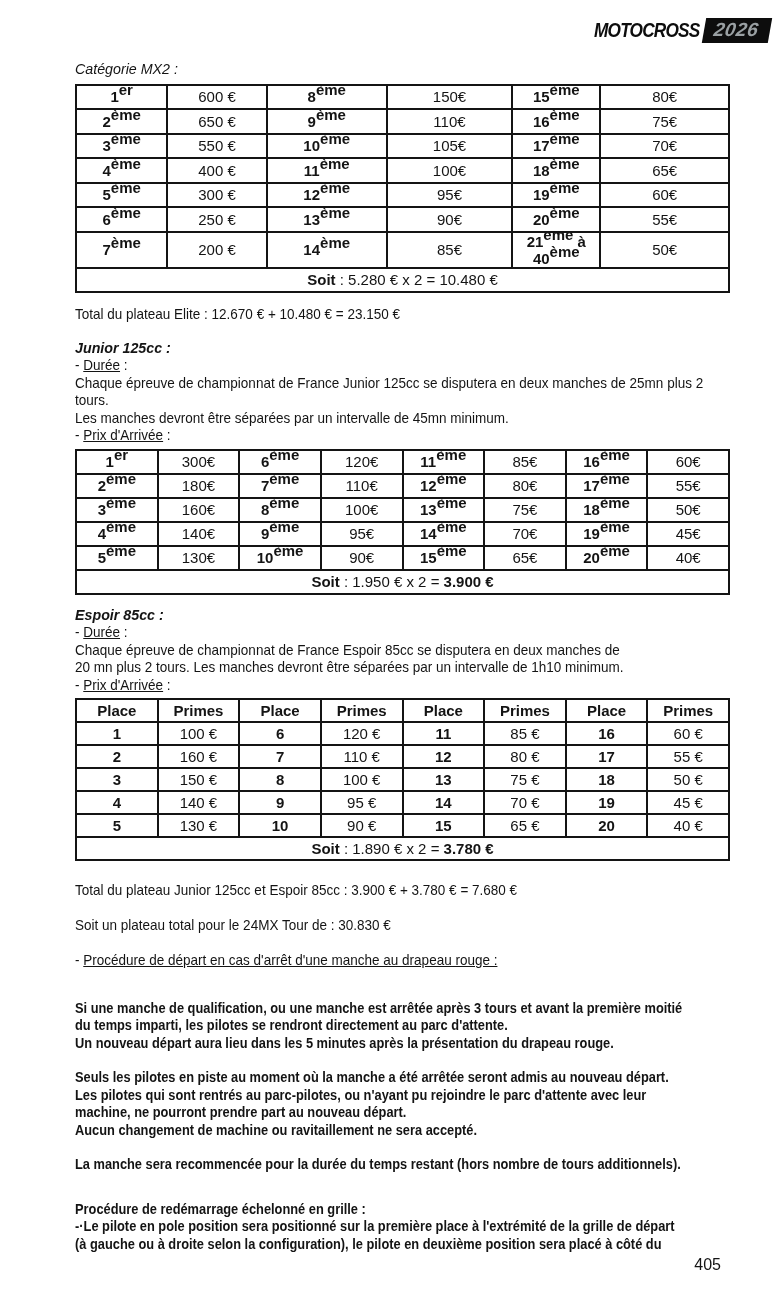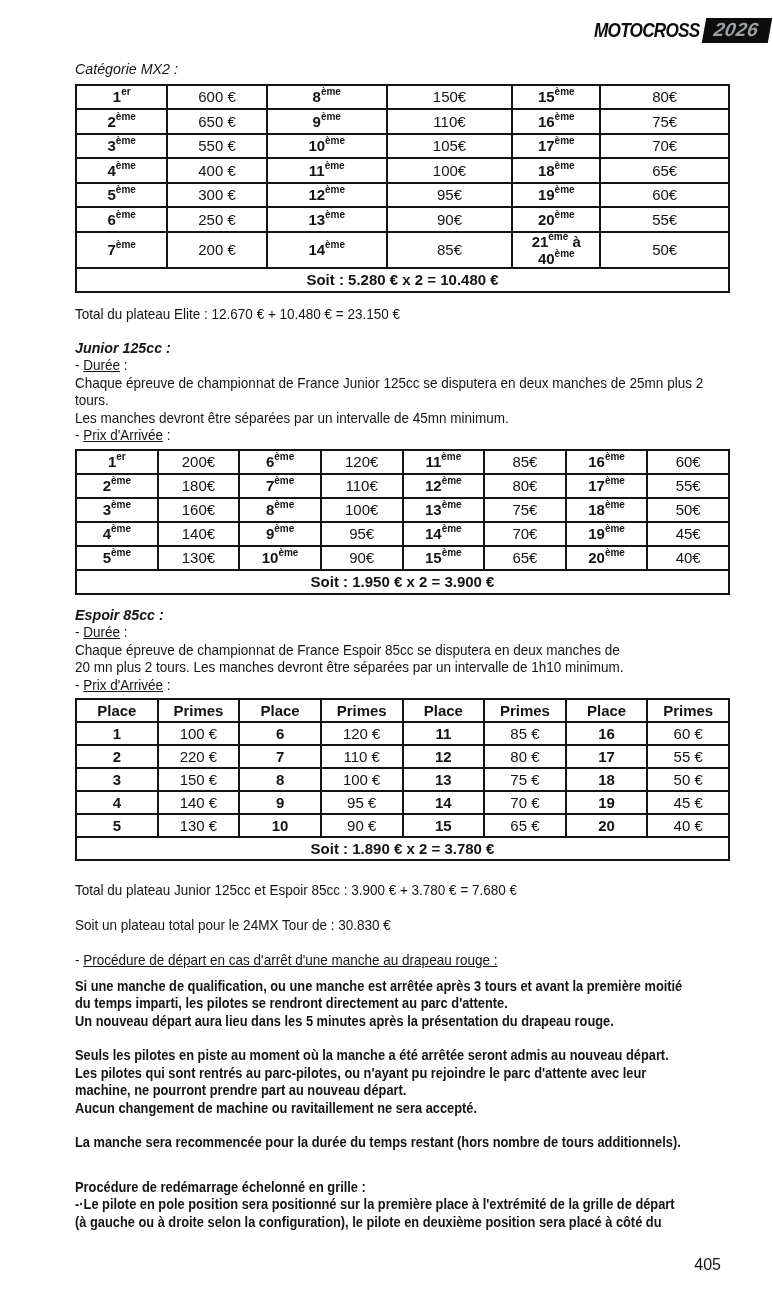--- a/index.html
+++ b/index.html
@@ -35,22 +35,22 @@
   .mt-total { margin-top:12px; }
   .mt-p { margin-top:17px; }
 
   
   table { border-collapse:collapse; width:100%; table-layout:fixed; font-size:15px; }
   td,th { border:2px solid #141414; text-align:center; padding:0; height:22px; overflow:hidden; }
   table { border:2px solid #141414; }
   .t1 td { height:22.5px; }
   .t3 td, .t3 th { height:21px;margin-left:18px; }
   .pos, th { font-weight:bold; }
-  sup { font-size:10px; font-weight:bold; position:relative; top:-1px; vertical-align:super; line-height:0; }
-  .soit-cell { font-weight:bold; }
+  sup { font-size:15px; font-weight:bold; position:relative; top:-1px; vertical-align:super; line-height:0; }
+  .soit-cell { font-weight:normal; }
   .tbl { margin-top:5px; }
   #mx2-table { margin-top:6px; }
 
   
   .page-number { position:absolute; right:52px; bottom:26px; font-size:16px; }
 </style>
 </head>
 <body>
 
 <div class="page">
@@ -152,21 +152,21 @@
           <col style="width:12.5%">
           <col style="width:12.5%">
           <col style="width:12.5%">
           <col style="width:12.5%">
           <col style="width:12.5%">
           <col style="width:12.5%">
         </colgroup>
       <tbody>
         <tr>
           <td class="pos"><span>1</span><sup>er</sup></td>
-          <td>200€</td>
+          <td>300€</td>
           <td class="pos"><span>6</span><sup>ème</sup></td>
           <td>120€</td>
           <td class="pos"><span>11</span><sup>ème</sup></td>
           <td>85€</td>
           <td class="pos"><span>16</span><sup>ème</sup></td>
           <td>60€</td>
         </tr>
         <tr>
           <td class="pos"><span>2</span><sup>ème</sup></td>
           <td>180€</td>
@@ -246,21 +246,21 @@
           <td>100 €</td>
           <td class="pos">6</td>
           <td>120 €</td>
           <td class="pos">11</td>
           <td>85 €</td>
           <td class="pos">16</td>
           <td>60 €</td>
         </tr>
         <tr>
           <td class="pos">2</td>
-          <td>220 €</td>
+          <td>160 €</td>
           <td class="pos">7</td>
           <td>110 €</td>
           <td class="pos">12</td>
           <td>80 €</td>
           <td class="pos">17</td>
           <td>55 €</td>
         </tr>
         <tr>
           <td class="pos">3</td>
           <td>150 €</td>
@@ -295,21 +295,21 @@
           <td class="soit-cell" colspan="8"><b>Soit</b><span> : 1.890 € x 2 = </span><b>3.780 €</b></td>
         </tr>
       </tbody>
     </table>
 
     <div class="line" style="margin-top:20px;">Total du plateau Junior 125cc et Espoir 85cc : 3.900 € + 3.780 € = 7.680 €</div>
     <div class="line mt-p">Soit un plateau total pour le 24MX Tour de : 30.830 €</div>
 
     <div class="line" style="margin-top:18px;"><span>- </span><span class="u">Procédure de départ en cas d'arrêt d'une manche au drapeau rouge :</span></div>
 
-    <div style="margin-top:8px;">
+    <div style="margin-top:30px;">
       <div class="line bline">Si une manche de qualification, ou une manche est arrêtée après 3 tours et avant la première moitié</div>
       <div class="line bline">du temps imparti, les pilotes se rendront directement au parc d'attente.</div>
       <div class="line bline">Un nouveau départ aura lieu dans les 5 minutes après la présentation du drapeau rouge.</div>
     </div>
 
     <div class="mt-p">
       <div class="line bline">Seuls les pilotes en piste au moment où la manche a été arrêtée seront admis au nouveau départ.</div>
       <div class="line bline">Les pilotes qui sont rentrés au parc-pilotes, ou n'ayant pu rejoindre le parc d'attente avec leur</div>
       <div class="line bline">machine, ne pourront prendre part au nouveau départ.</div>
       <div class="line bline">Aucun changement de machine ou ravitaillement ne sera accepté.</div>

